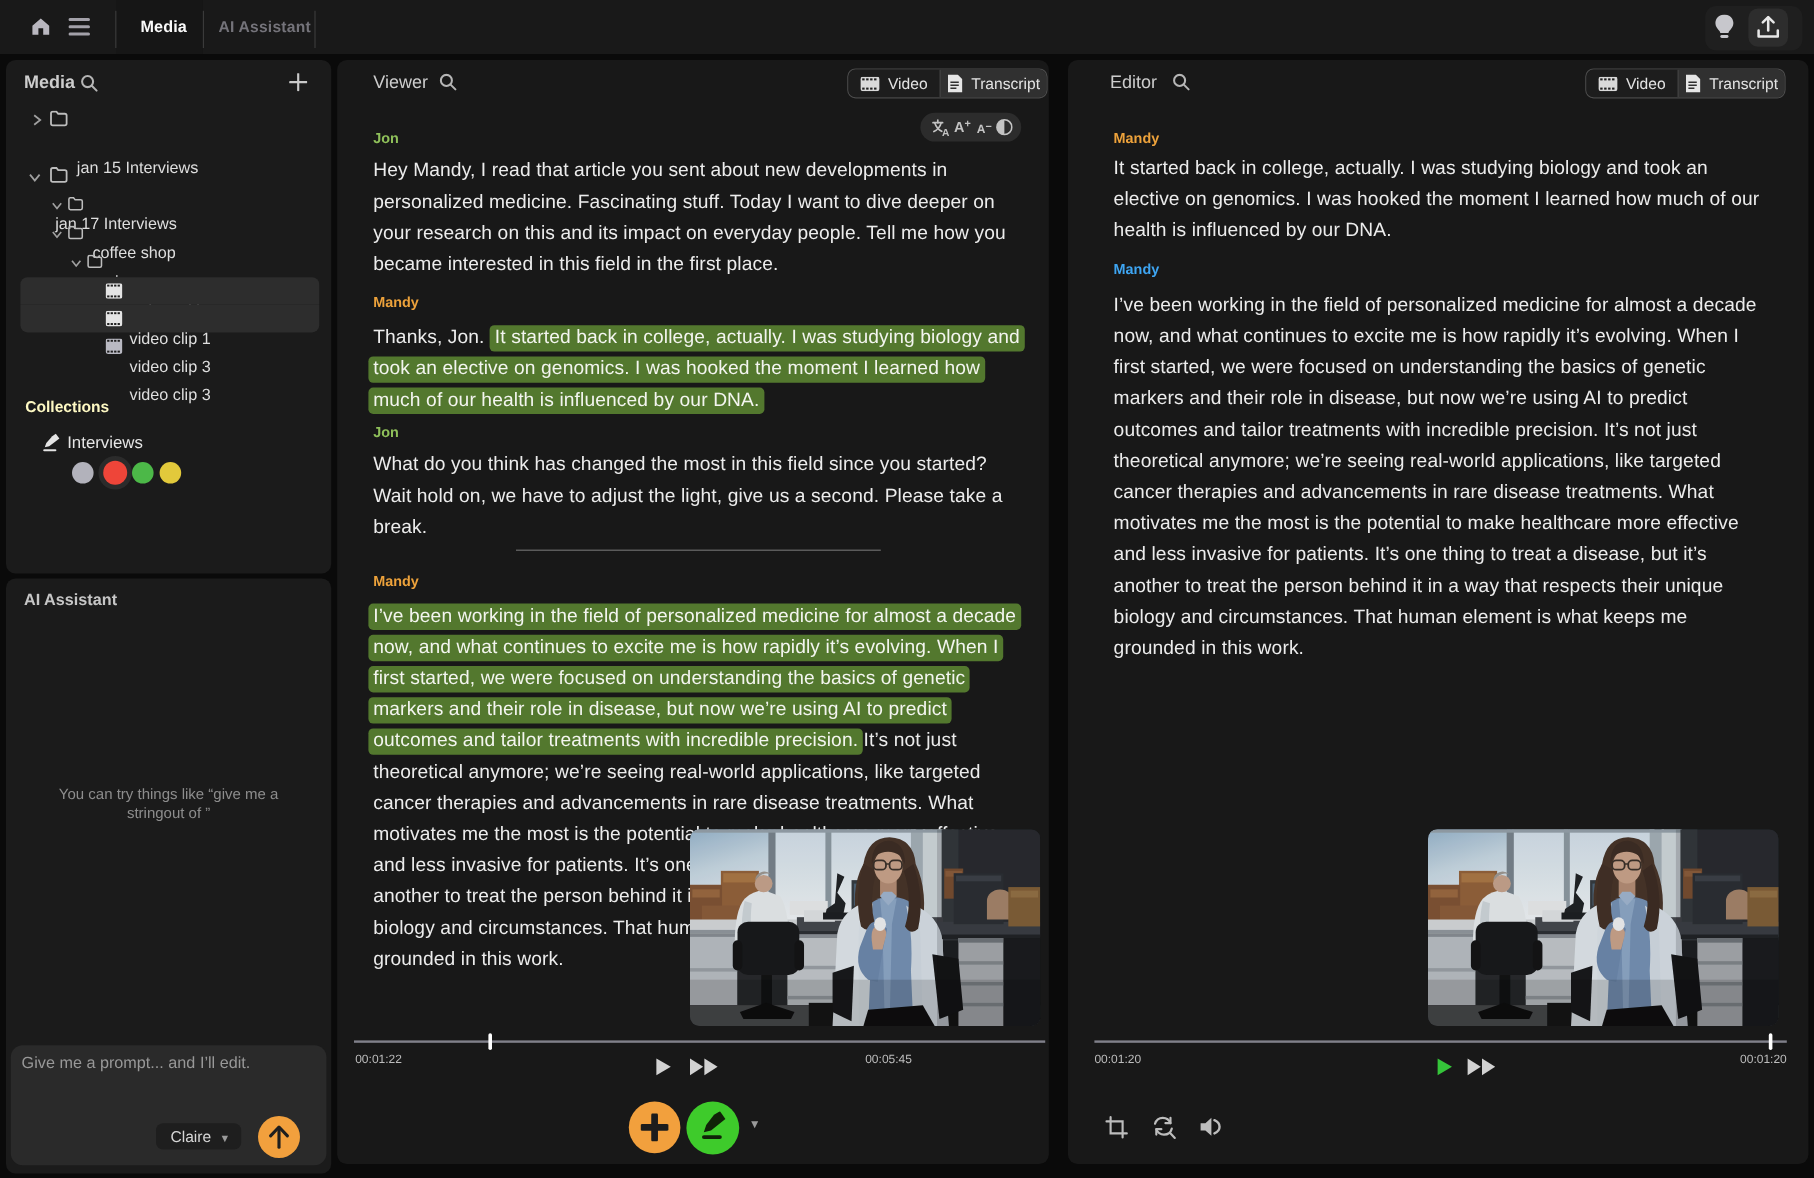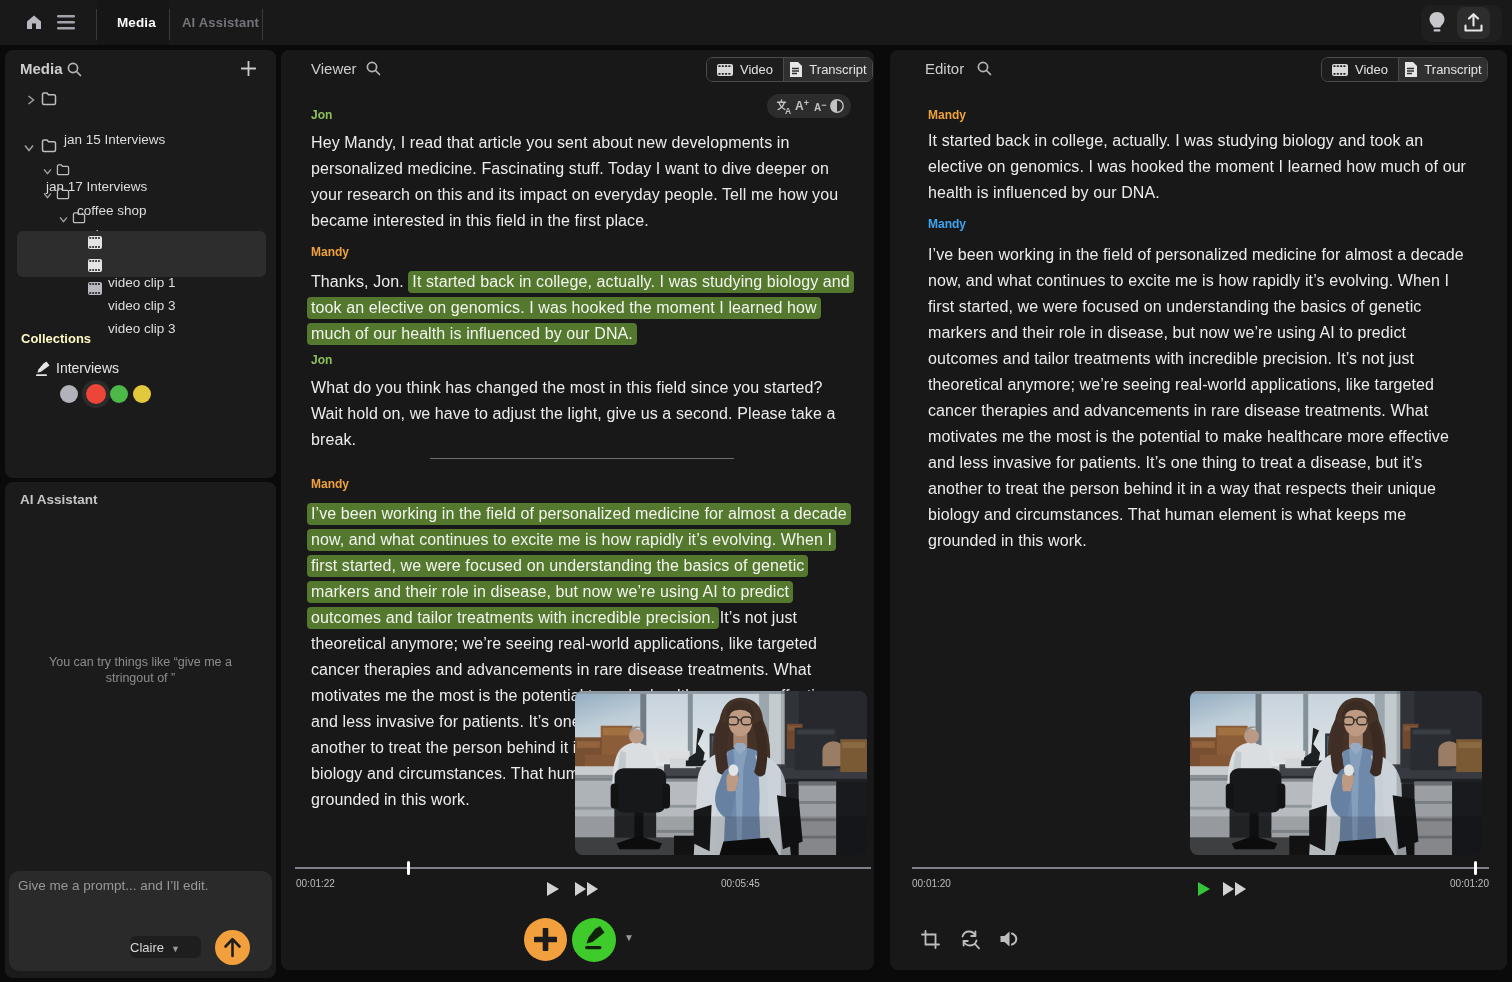--- a/index.html
+++ b/index.html
@@ -184,21 +184,21 @@
   <div class="abs" style="left:81px;top:334px;width:20px;height:20px;border-radius:50%;background:#ee4539;box-shadow:0 0 0 4px #2b2b2b"></div>
   <div class="abs" style="left:105px;top:335px;width:18px;height:18px;border-radius:50%;background:#4cb848"></div>
   <div class="abs" style="left:128px;top:335px;width:18px;height:18px;border-radius:50%;background:#e2c93b"></div>
 </div>
 
 <div class="card" style="left:5px;top:482px;width:271px;height:496px">
   <div class="abs" style="left:15px;top:10px;font-size:13.5px;font-weight:bold;color:#c6c6c6">AI Assistant</div>
   <div class="abs" style="left:0;top:173px;width:271px;text-align:center;font-size:12.5px;color:#8d8d8d;line-height:15.5px">You can try things like “give me a<br>stringout of ”</div>
   <div class="abs" style="left:4px;top:389px;width:263px;height:100px;background:#2a2a2a;border-radius:10px">
     <div class="abs" style="left:9px;top:7px;font-size:13.5px;color:#989898">Give me a prompt... and I’ll edit.</div>
-    <div class="abs" style="left:121px;top:65px;width:71px;height:22px;background:#1e1e1e;border-radius:6px;color:#d6d6d6;font-size:13px;line-height:23px;text-align:left"><span style="">Claire</span><span style="color:#9a9a9a;font-size:9px;margin-left:7px">▼</span></div>
+    <div class="abs" style="left:121px;top:65px;width:71px;height:22px;background:#1e1e1e;border-radius:6px;color:#d6d6d6;font-size:13px;line-height:23px;text-align:left"><span style="margin-left:12px">Claire</span><span style="color:#9a9a9a;font-size:9px;margin-left:7px">▼</span></div>
     <div class="abs" style="left:206px;top:59px;width:35px;height:35px;border-radius:50%;background:#f2a03d">
       <svg class="abs" style="left:8px;top:7px" width="19" height="21" viewBox="0 0 19 21">
           <g stroke="#1e1e1e" stroke-width="2.6" fill="none" stroke-linecap="round" stroke-linejoin="round">
             <path d="M9.5 19 L9.5 3"></path>
             <path d="M2.5 9.5 L9.5 2.2 L16.5 9.5"></path>
           </g>
         </svg>
     </div>
   </div>
 </div>

